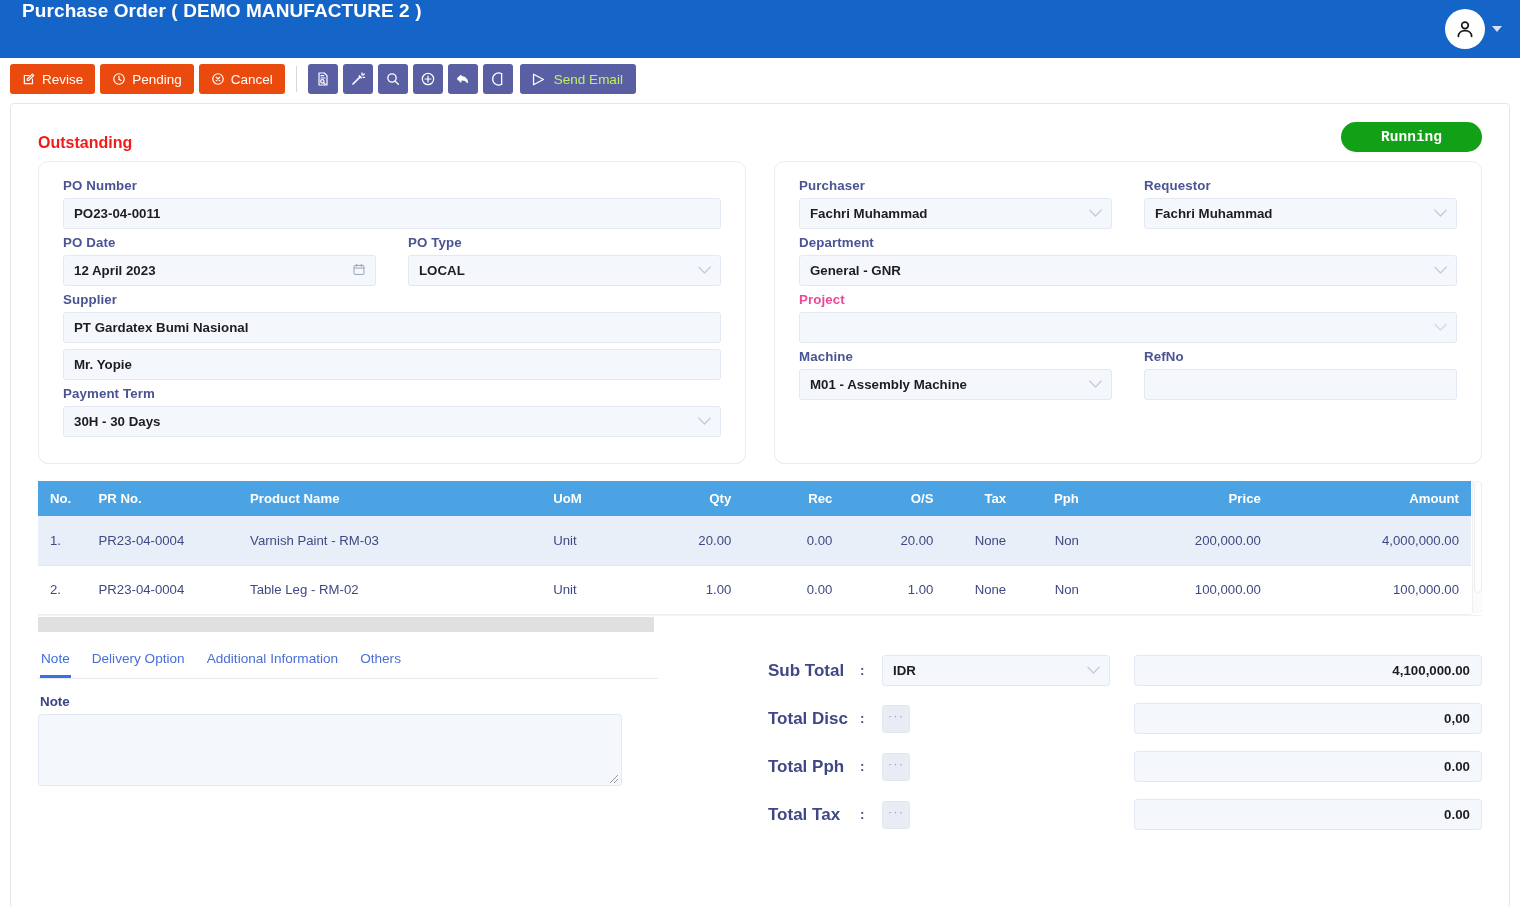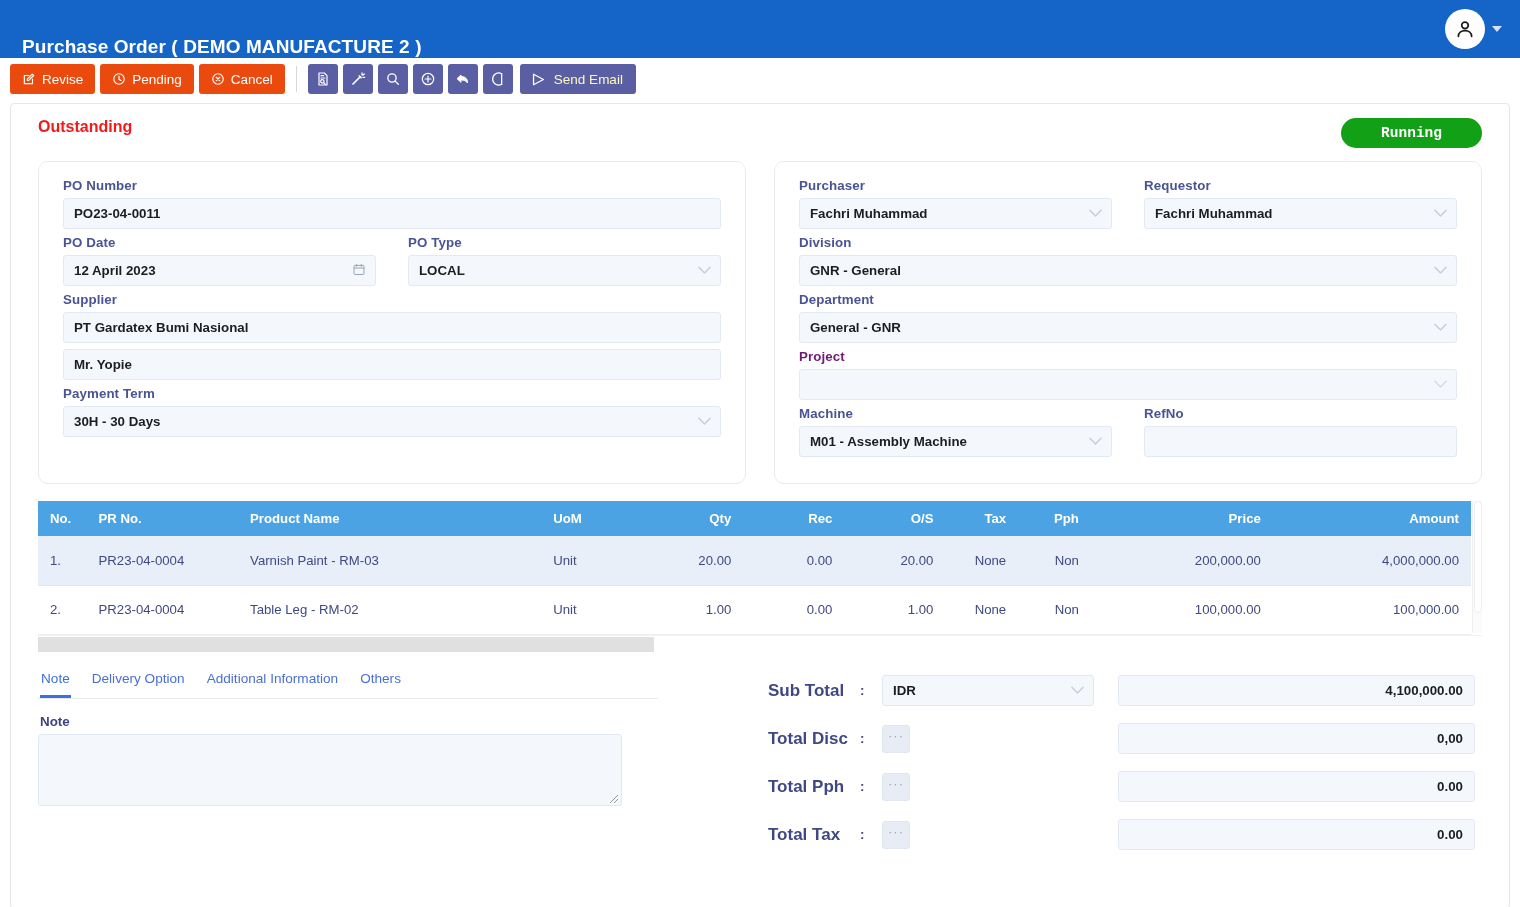--- a/index.html
+++ b/index.html
@@ -9,21 +9,21 @@
     overflow: hidden;
     background: #ffffff;
     font-family: "Liberation Sans", sans-serif;
   }
 
   
   .appbar {
     height: 58px;
     background: #1565c8;
     display: flex;
-    align-items: flex-end;
+    align-items: flex-start;
     padding: 0 22px;
     position: relative;
   }
   .appbar-title {
     color: #ffffff;
     font-size: 19px;
     font-weight: bold;
     letter-spacing: .1px;
   }
   .appbar-right {
@@ -77,21 +77,21 @@
     border: none;
     border-radius: 3px;
     display: inline-flex;
     align-items: center; justify-content: center;
     cursor: pointer;
     padding: 0 7px;
   }
   .btn-email {
     height: 30px;
     background: #5a5fa3;
-    color: #fef9c3;
+    color: #bef264;
     border: none;
     border-radius: 3px;
     padding: 0 13px 0 10px;
     font-size: 13.5px;
     font-family: "Liberation Sans", sans-serif;
     display: inline-flex; align-items: center; gap: 7px;
     cursor: pointer;
     margin-left: 2px;
   }
 
@@ -100,21 +100,21 @@
     margin: 3px 10px 0 10px;
     border: 1px solid #e4e6ec;
     border-radius: 4px;
     background: #fff;
     height: 806px;
     position: relative;
     overflow: hidden;
     padding: 14px 14px 0 14px;
   }
   .status-row {
-    display: flex; align-items: flex-start; justify-content: space-between;
+    display: flex; align-items: flex-end; justify-content: space-between;
     height: 34px;
     padding: 0 13px 0 13px;
   }
   .outstanding {
     color: #f01c1c;
     font-weight: bold;
     font-size: 16px;
   }
   .badge-running {
     background: #12a116;
@@ -150,21 +150,21 @@
   .fg.half { width: 50%; }
 
   label.flabel {
     display: block;
     font-size: 13.3px;
     font-weight: bold;
     color: #4a5494;
     margin-bottom: 5px;
     letter-spacing: .1px;
   }
-  label.flabel.muted { color: #701a75; }
+  label.flabel.muted { color: #ec4899; }
 
   .ctl {
     position: relative;
     height: 31px;
     background: #f4f8fd;
     border: 1px solid #e3e9f3;
     border-radius: 3px;
     display: flex;
     align-items: center;
     padding: 0 10px;
@@ -308,21 +308,21 @@
     font-weight: bold;
     color: #3f4884;
     white-space: nowrap;
   }
   .tcolon {
     width: 22px;
     font-size: 13.4px;
     color: #3f4884;
     font-weight: bold;
   }
-  .tmid { width: 212px; }
+  .tmid { width: 228px; }
   .tmid .ctl { height: 31px; }
   .dots-btn {
     width: 28px; height: 28px;
     background: #e7ecf5;
     border: 1px solid #e1e7f1;
     border-radius: 3px;
     color: #9aa4bb;
     font-size: 13px;
     display: flex; align-items: center; justify-content: center;
     cursor: pointer;
@@ -525,31 +525,20 @@
             <span>Fachri Muhammad</span>
             <span class="chev">
               <svg width="13" height="9" viewBox="0 0 14 9" fill="none" stroke="#c6ccd8" stroke-width="1.5">
                 <path d="M1 1l6 6.2L13 1" stroke-linecap="round"></path>
               </svg>
             </span>
           </div>
         </div>
       </div>
 
-      <div class="fg full">
-        <label class="flabel">Division</label>
-        <div class="ctl sel">
-          <span>GNR - General</span>
-          <span class="chev">
-            <svg width="13" height="9" viewBox="0 0 14 9" fill="none" stroke="#c6ccd8" stroke-width="1.5">
-              <path d="M1 1l6 6.2L13 1" stroke-linecap="round"></path>
-            </svg>
-          </span>
-        </div>
-      </div>
 
       <div class="fg full">
         <label class="flabel">Department</label>
         <div class="ctl sel">
           <span>General - GNR</span>
           <span class="chev">
             <svg width="13" height="9" viewBox="0 0 14 9" fill="none" stroke="#c6ccd8" stroke-width="1.5">
               <path d="M1 1l6 6.2L13 1" stroke-linecap="round"></path>
             </svg>
           </span>

